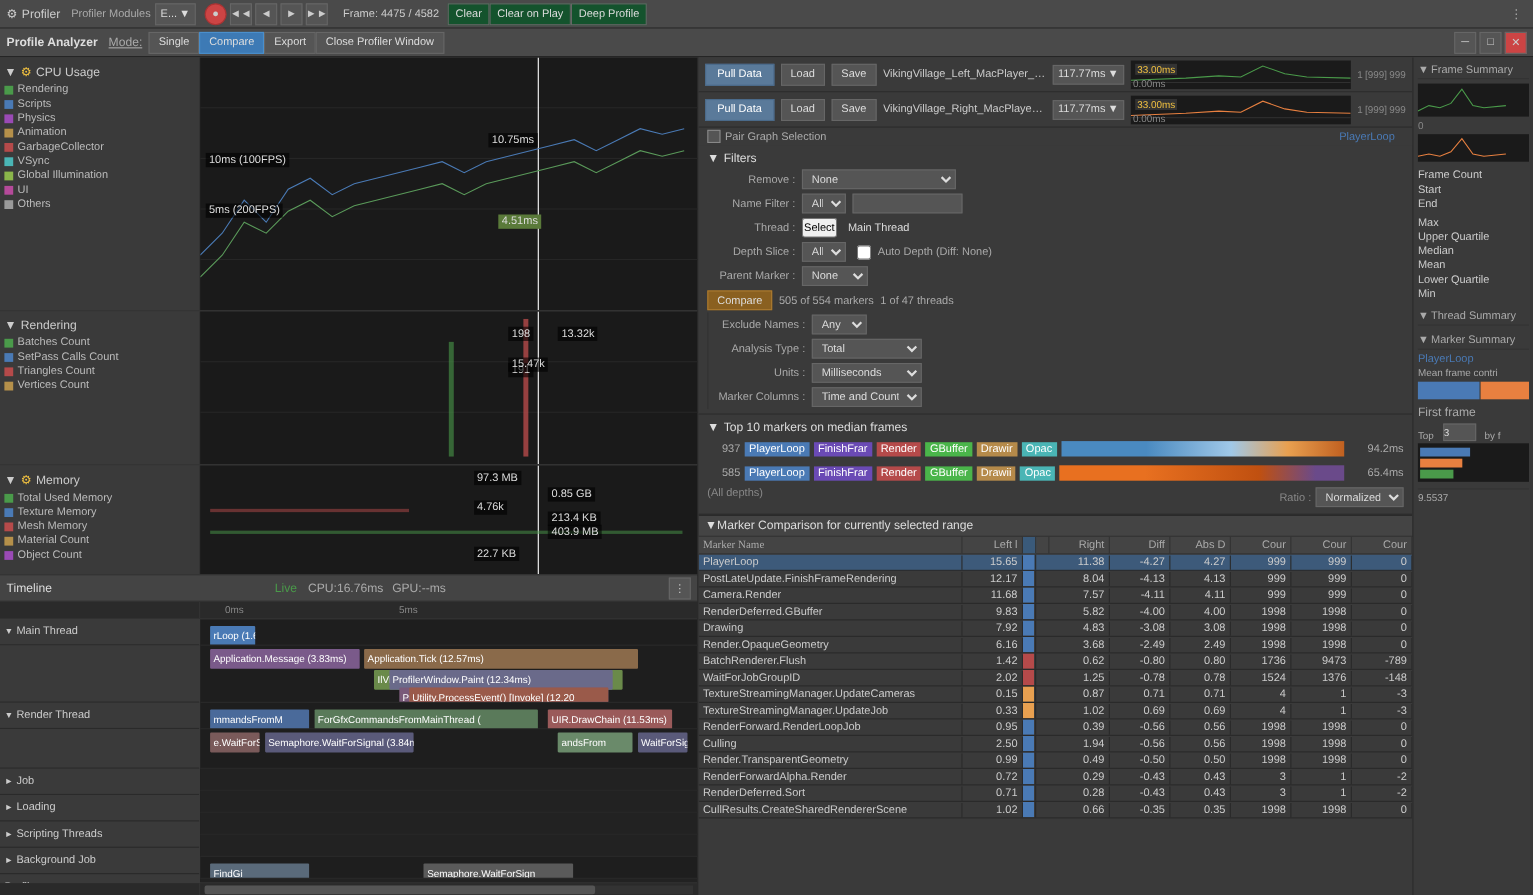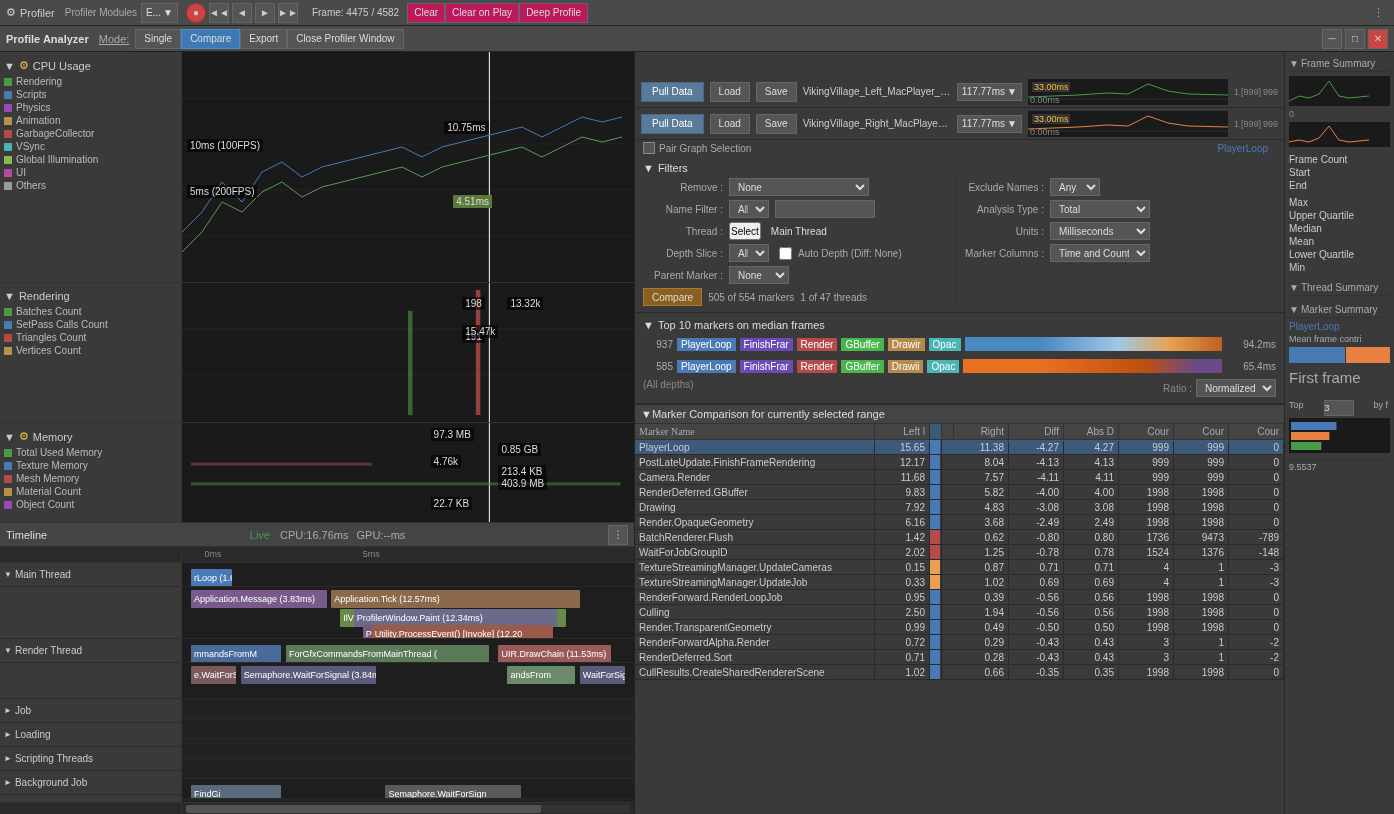--- a/index.html
+++ b/index.html
@@ -5,21 +5,21 @@
     * { box-sizing: border-box; margin: 0; padding: 0; }
     body { font-family: 'Segoe UI', Arial, sans-serif; font-size: 11px; background: #3c3c3c; color: #ddd; overflow: hidden; width: 1394px; height: 814px; }
     
     .main-container { display: flex; flex-direction: column; height: 814px; width: 1394px; }
     
     
     .profiler-bar { background: #4a4a4a; border-bottom: 1px solid #222; display: flex; align-items: center; padding: 2px 6px; height: 26px; }
     .profiler-bar .title { font-size: 11px; color: #ccc; margin-right: 10px; display: flex; align-items: center; gap: 4px; }
     .profiler-bar .profiler-modules { display: flex; align-items: center; gap: 4px; margin-right: 8px; }
     .profiler-bar select, .profiler-bar .dropdown { background: #555; border: 1px solid #666; color: #ddd; font-size: 10px; padding: 1px 4px; height: 20px; }
-    .profiler-bar .btn { background: #be185d; border: 1px solid #666; color: #ddd; font-size: 10px; padding: 1px 6px; cursor: pointer; height: 20px; white-space: nowrap; }
+    .profiler-bar .btn { background: #14532d; border: 1px solid #666; color: #ddd; font-size: 10px; padding: 1px 6px; cursor: pointer; height: 20px; white-space: nowrap; }
     .profiler-bar .frame-info { color: #ccc; font-size: 10px; margin: 0 8px; }
     .icon-btn { background: #555; border: 1px solid #666; color: #ccc; width: 20px; height: 20px; display: flex; align-items: center; justify-content: center; cursor: pointer; font-size: 10px; }
     
     
     .analyzer-bar { background: #4a4a4a; border-bottom: 1px solid #222; display: flex; align-items: center; padding: 2px 6px; height: 26px; font-size: 11px; }
     .analyzer-bar .title { margin-right: 10px; font-weight: bold; color: #ddd; }
     .analyzer-bar .mode-label { color: #aaa; margin-right: 6px; text-decoration: underline; }
     .analyzer-bar .btn { background: #555; border: 1px solid #666; color: #ddd; font-size: 10px; padding: 1px 8px; cursor: pointer; height: 20px; }
     .analyzer-bar .btn.active { background: #3d7ab5; border-color: #4a8fcc; }
     .spacer { flex: 1; }
@@ -116,23 +116,23 @@
     .chart-label { position: absolute; font-size: 10px; color: #ddd; background: rgba(0,0,0,0.6); padding: 1px 3px; }
     
     
     ::-webkit-scrollbar { width: 6px; height: 6px; }
     ::-webkit-scrollbar-track { background: #2a2a2a; }
     ::-webkit-scrollbar-thumb { background: #555; border-radius: 3px; }
     
     .pair-checkbox { display: flex; align-items: center; gap: 4px; font-size: 10px; color: #aaa; padding: 2px 8px; }
     .checkbox { width: 12px; height: 12px; border: 1px solid #888; background: #555; display: inline-block; }
     
-    .analyzer-top { display: flex; flex-direction: column; border-bottom: 1px solid #2a2a2a; margin-top: 24px; }
-    
-    .two-col-filters { display: flex; gap: 0; }
+    .analyzer-top { display: flex; flex-direction: column; border-bottom: 1px solid #2a2a2a; }
+    
+    .two-col-filters { display: flex; gap: 0; flex-direction: column; }
     .filter-col { flex: 1; }
     .filter-col-right { border-left: 1px solid #333; padding-left: 8px; }
     
     .orange-btn { background: #8a6020; border: 1px solid #aa7a30; color: #ddd; font-size: 10px; padding: 1px 8px; cursor: pointer; height: 18px; }
     .thread-bar { position: absolute; height: 18px; top: 6px; font-size: 9px; color: white; display: flex; align-items: center; padding: 0 3px; overflow: hidden; white-space: nowrap; border-radius: 1px; }
     
     .bottom-scrollbar { height: 12px; background: #2a2a2a; display: flex; align-items: center; border-top: 1px solid #333; }
     .scroll-track { flex: 1; height: 8px; background: #333; margin: 0 4px; position: relative; }
     .scroll-thumb { position: absolute; height: 100%; background: #555; border-radius: 2px; }
   </style>
@@ -920,23 +920,23 @@
           </div>
           <div style="font-size:10px;color:#4a7ab5;padding:1px 0;">PlayerLoop</div>
           <div style="font-size:9px;color:#aaa;padding:1px 0;">Mean frame contri</div>
 
           <div style="display:flex;height:16px;margin:2px 0;gap:1px;">
             <div style="flex:1;background:#4a7ab5;height:16px;"></div>
             <div style="flex:0.8;background:#e88040;height:16px;"></div>
           </div>
 
           <div style="display:flex;justify-content:space-between;align-items:center;margin-top:4px;">
-            <span style="font-size:15px;color:#aaa;">First frame</span>
-          </div>
-          <div style="display:flex;align-items:flex-start;gap:20px;margin-top:14px;">
+            <span style="font-size:11px;color:#aaa;">First frame</span>
+          </div>
+          <div style="display:flex;align-items:flex-end;gap:8px;margin-top:4px;">
             <span style="font-size:9px;color:#aaa;">Top</span>
             <input type="number" value="3" style="width: 30px; background: rgb(85, 85, 85); border: 1px solid rgb(102, 102, 102); color: rgb(221, 221, 221); font-size: 9px; height: 16px;">
             <span style="font-size:9px;color:#aaa;">by f</span>
           </div>
 
           <div style="height:35px;background:#1a1a1a;margin:2px 0;position:relative;">
             <svg width="100%" height="100%">
               <rect x="2" y="4" width="45%" height="8" fill="#4a7ab5"></rect>
               <rect x="2" y="14" width="38%" height="8" fill="#e88040"></rect>
               <rect x="2" y="24" width="30%" height="8" fill="#4a9a4a"></rect>

